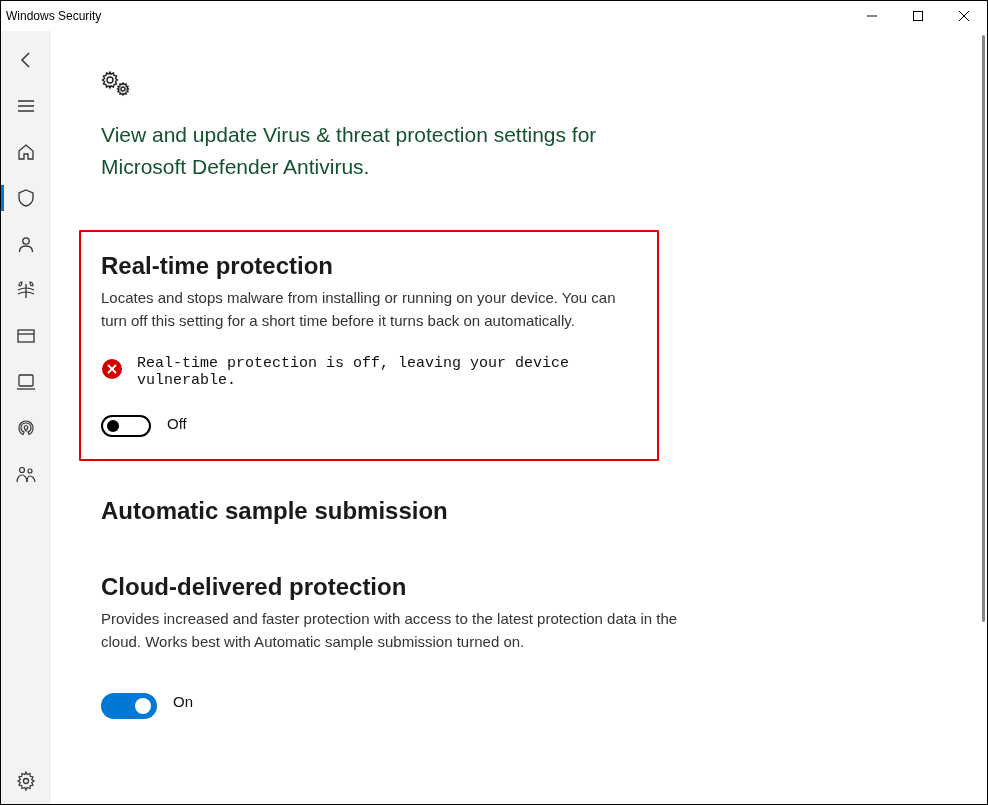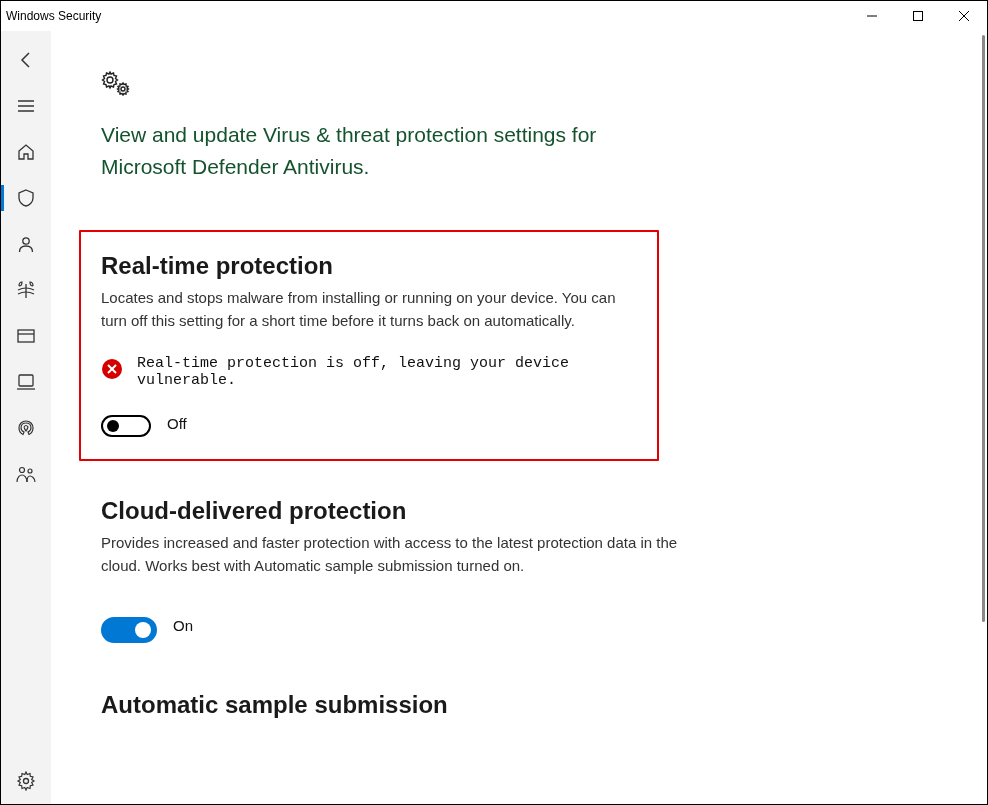--- a/index.html
+++ b/index.html
@@ -253,29 +253,29 @@
         </div>
         <div class="toggle-row">
           <div class="toggle">
               <div class="knob"></div>
             </div>
           <span class="toggle-label">Off</span>
         </div>
       </div>
 
       <div class="section">
+        <h2>Automatic sample submission</h2>
+      </div>
+
+      <div class="section">
         <h2>Cloud-delivered protection</h2>
         <p class="section-desc">Provides increased and faster protection with access to the latest protection data in the cloud. Works best with Automatic sample submission turned on.</p>
         <div class="toggle-row sect-spacer">
           <div class="toggle on">
               <div class="knob"></div>
             </div>
           <span class="toggle-label">On</span>
         </div>
       </div>
 
-      <div class="section">
-        <h2>Automatic sample submission</h2>
-      </div>
-
     </div>
   </div>
 </div>
 
 </body></html>

